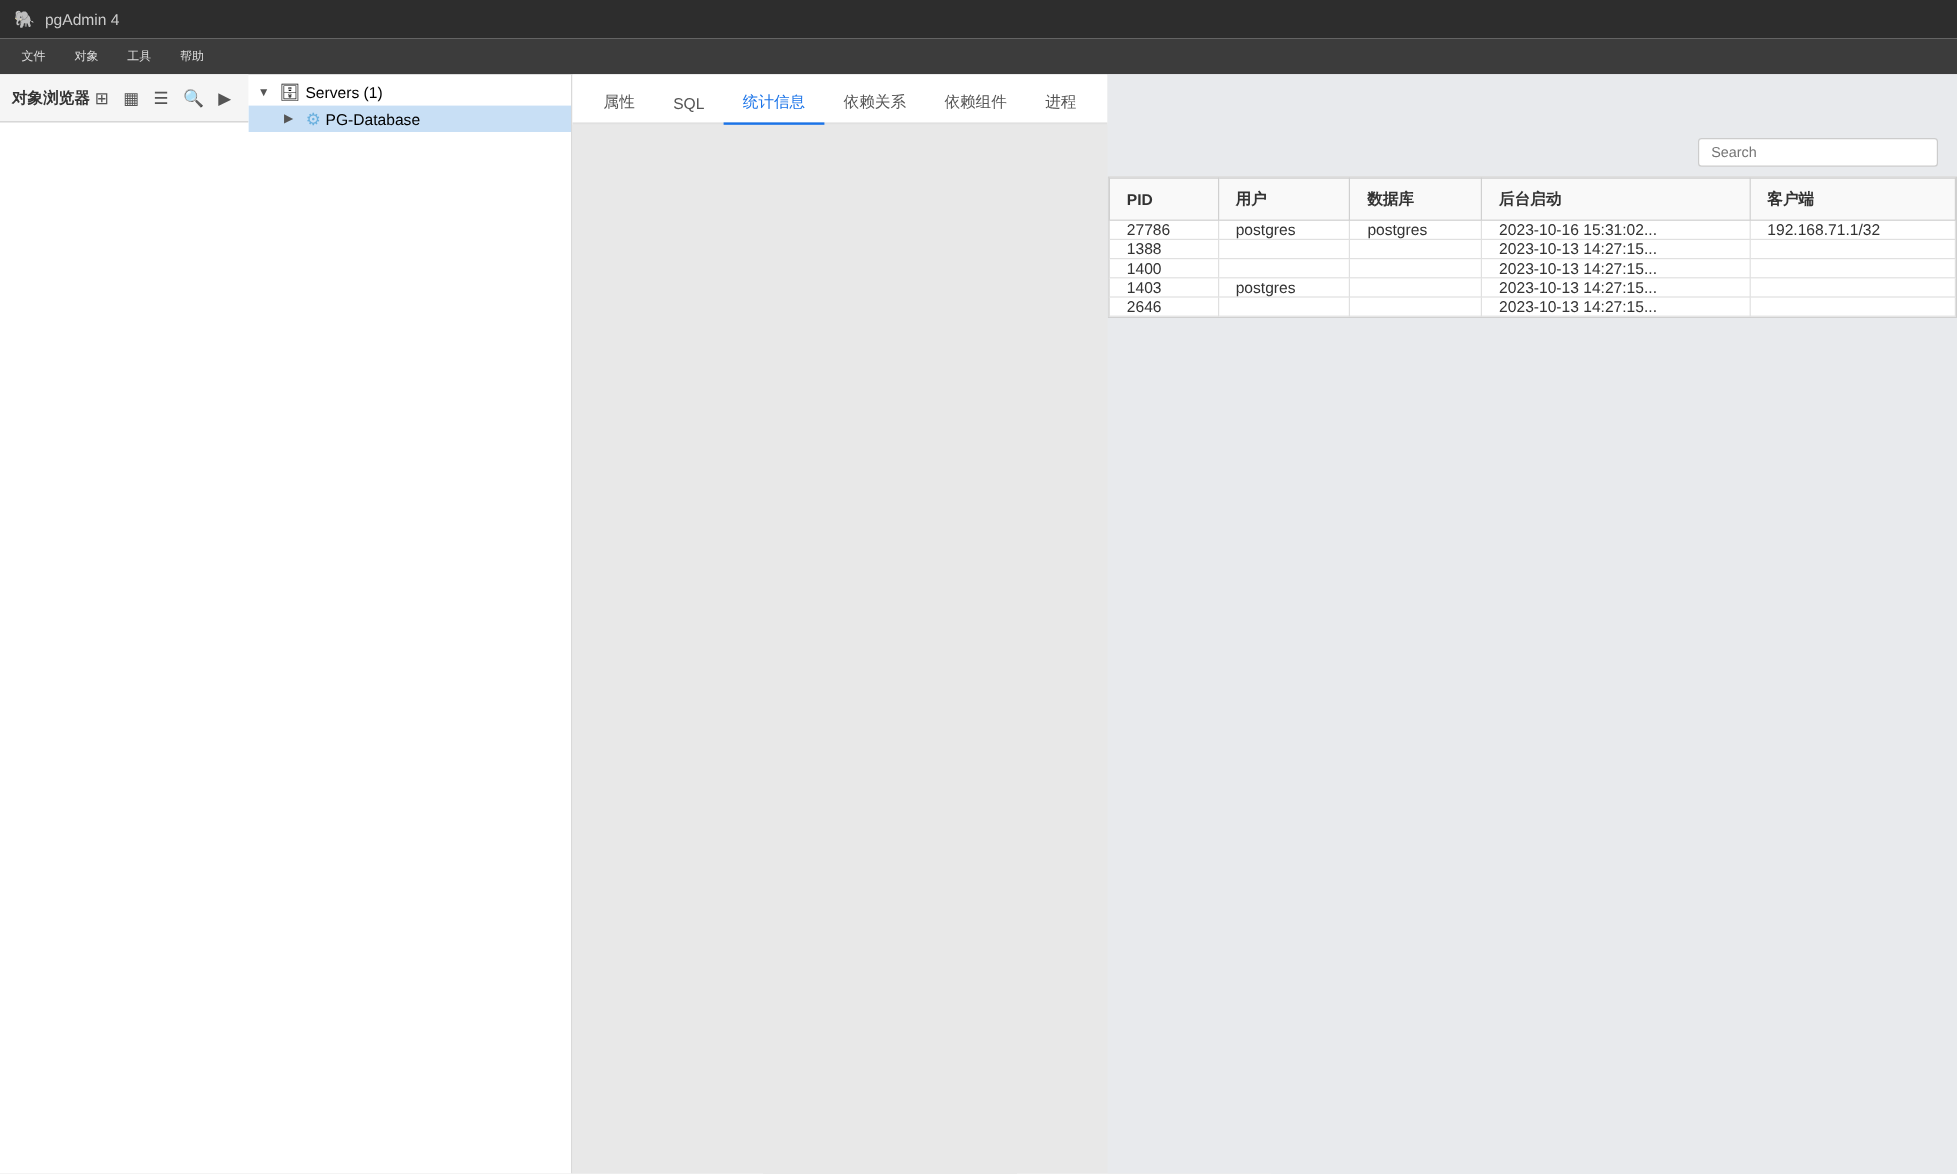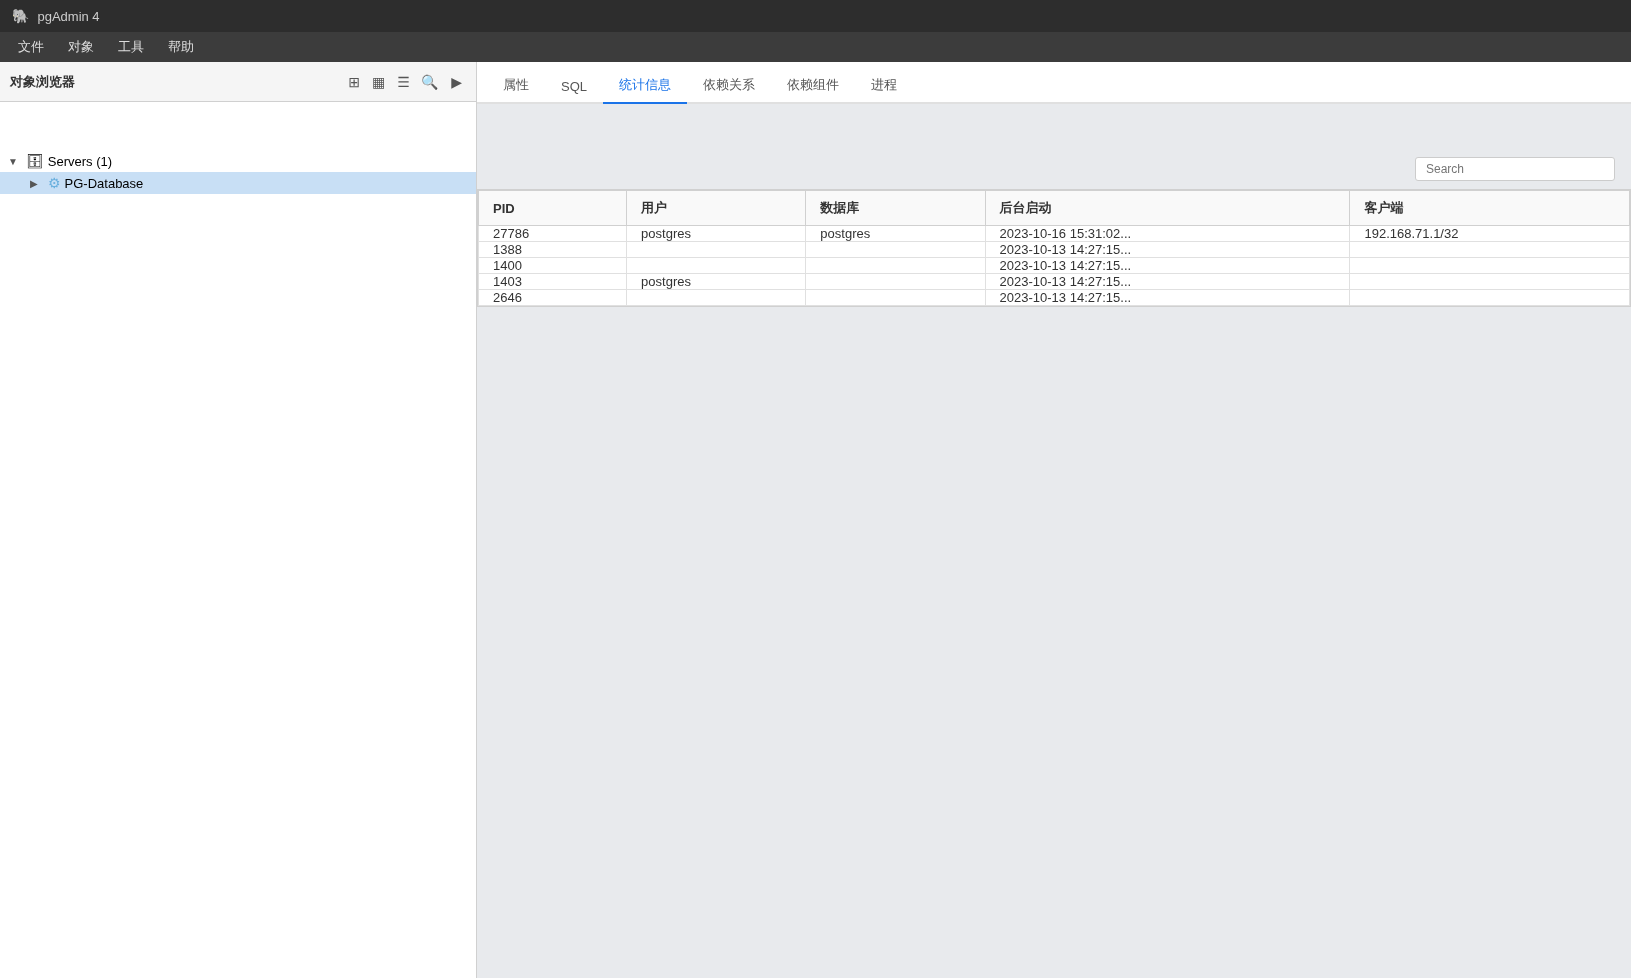--- a/index.html
+++ b/index.html
@@ -25,37 +25,36 @@
       height: 30px;
       display: flex;
       align-items: center;
       padding: 0 8px;
       gap: 4px;
     }
     .menubar-item {
       padding: 4px 10px;
       cursor: pointer;
       border-radius: 2px;
-      font-size: 13px;
+      font-size: 10px;
     }
 
     
     .main-layout {
       display: flex;
       height: calc(978px - 62px);
     }
 
     
     .sidebar {
       width: 477px;
       background: #fff;
       border-right: 1px solid #d0d0d0;
       display: flex;
-      flex-direction: column;
-      gap: 44px;
+      flex-direction: row;
     }
 
     .sidebar-header {
       background: #f5f5f5;
       border-bottom: 1px solid #d0d0d0;
       height: 40px;
       display: flex;
       align-items: center;
       padding: 0 10px;
       justify-content: space-between;
@@ -99,21 +98,21 @@
     }
     .tree-item.selected { background: #c8dff5; }
 
     .tree-arrow { color: #555; font-size: 10px; width: 14px; }
     .tree-icon { font-size: 14px; }
 
     
     .right-panel {
       flex: 1;
       display: flex;
-      flex-direction: column;
+      flex-direction: row;
       background: #e8e8e8;
     }
 
     
     .tabs-bar {
       background: #fff;
       border-bottom: 2px solid #e0e0e0;
       display: flex;
       align-items: flex-end;
       padding: 0 10px;

